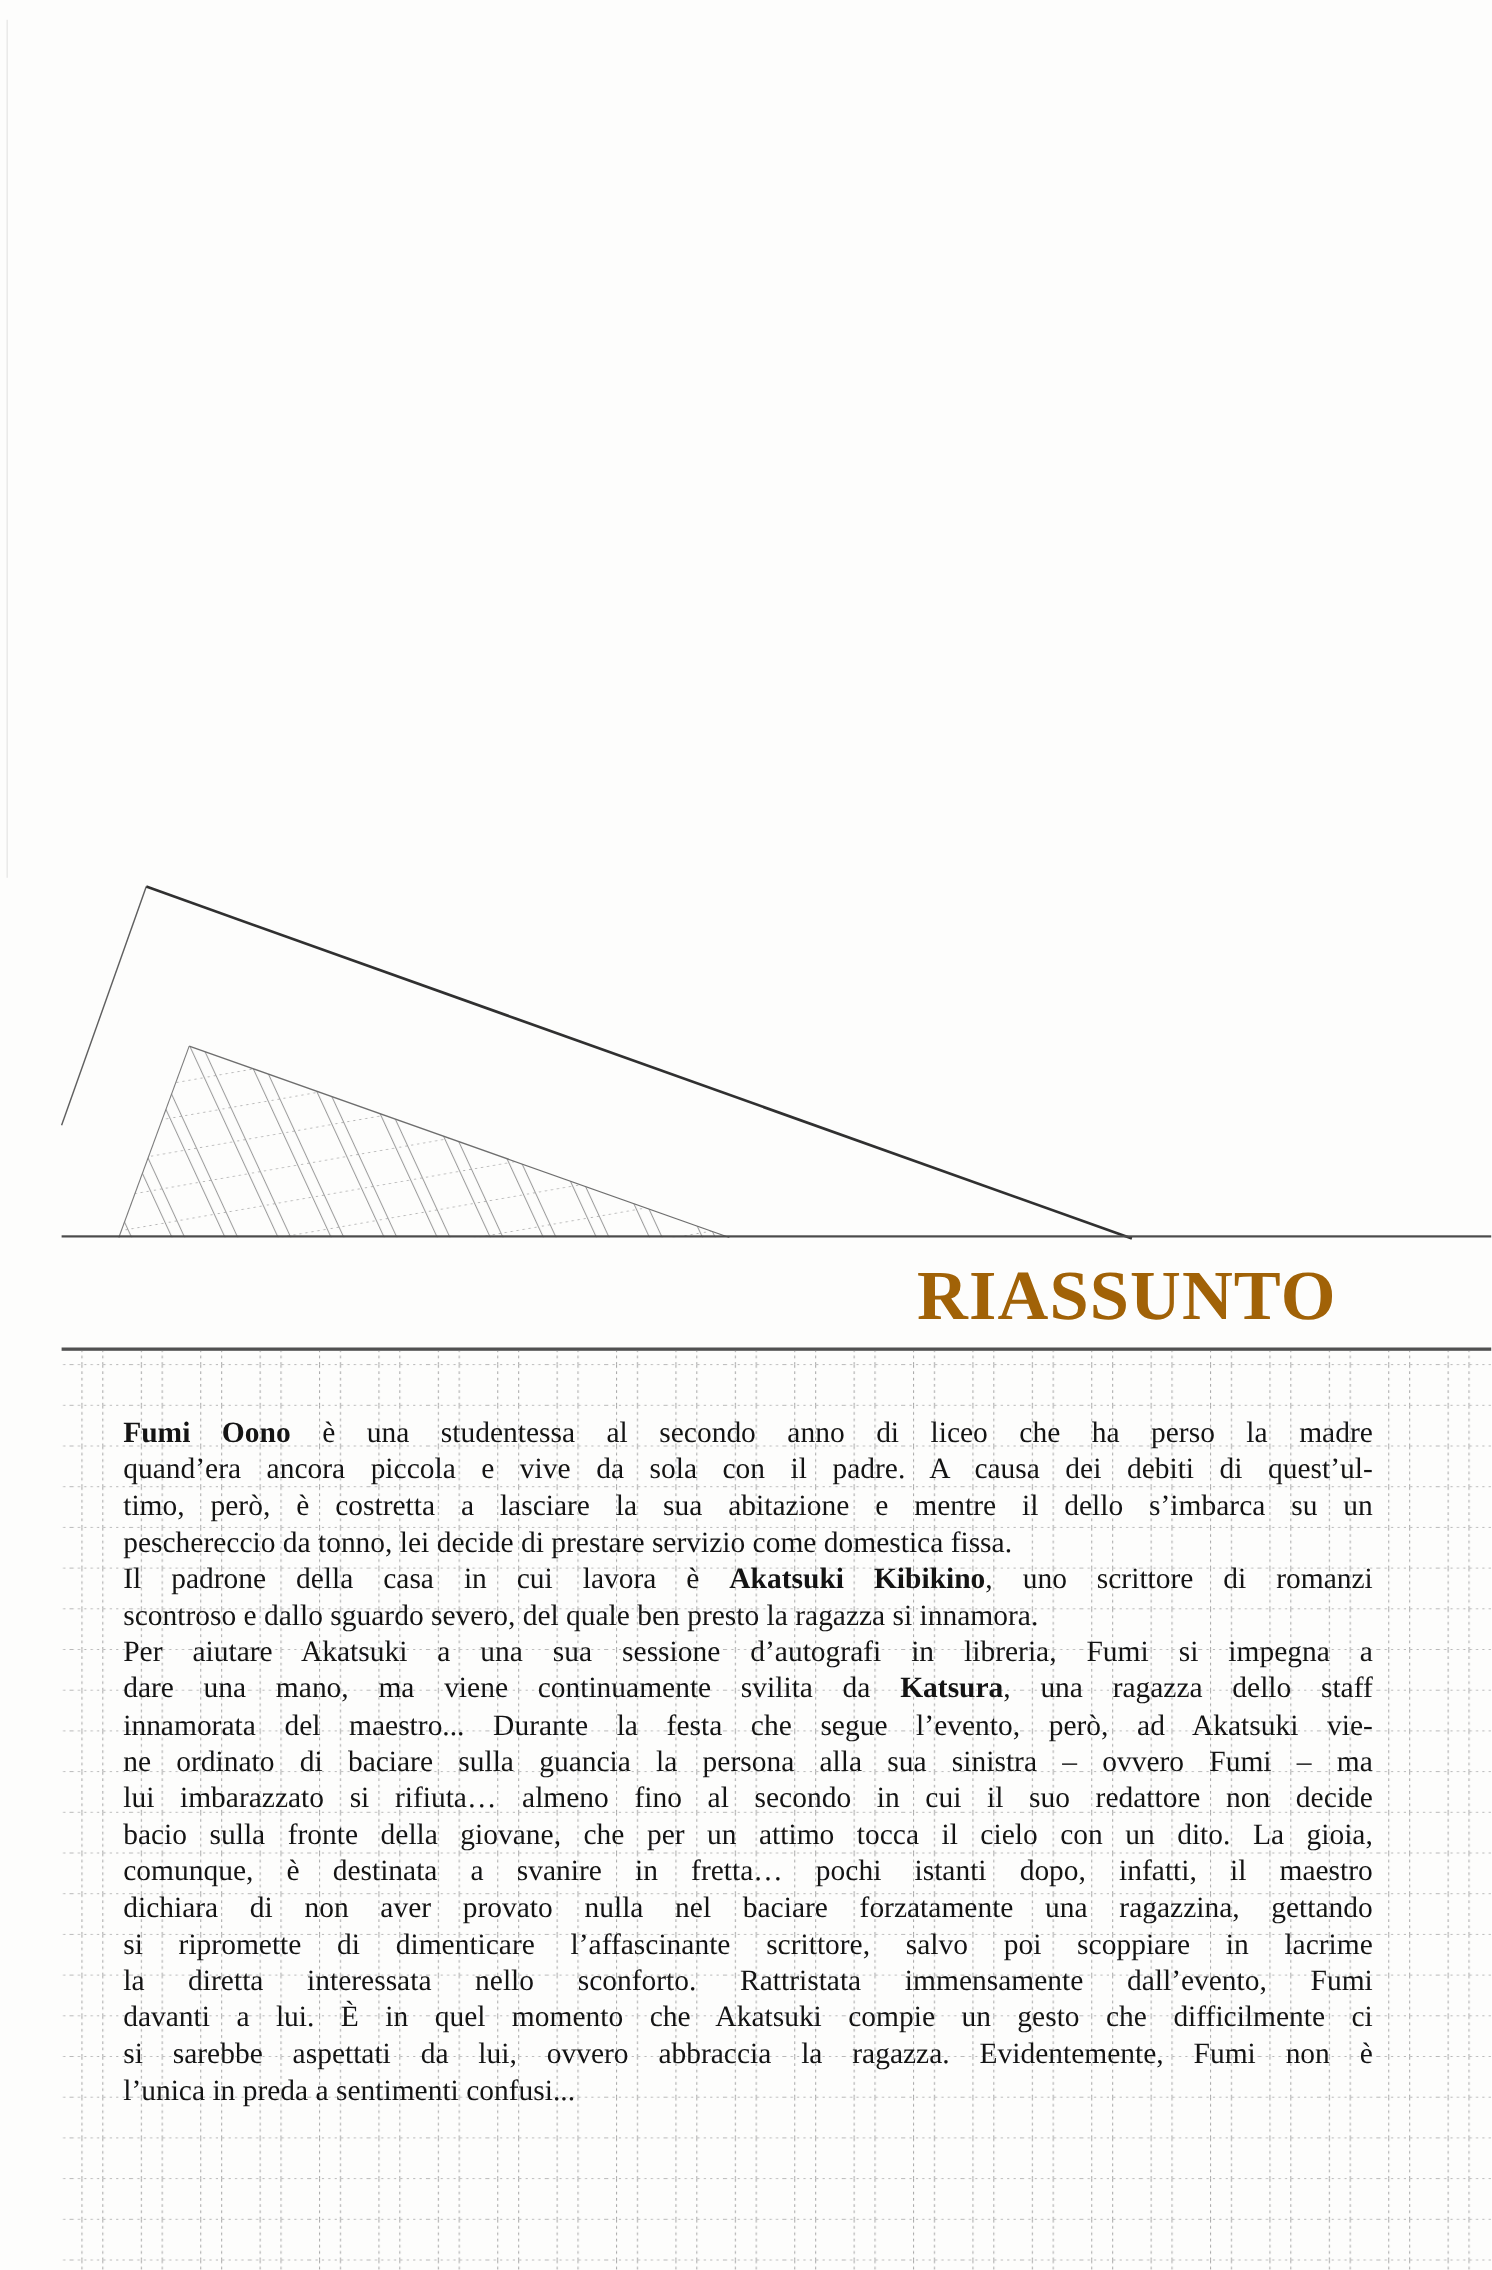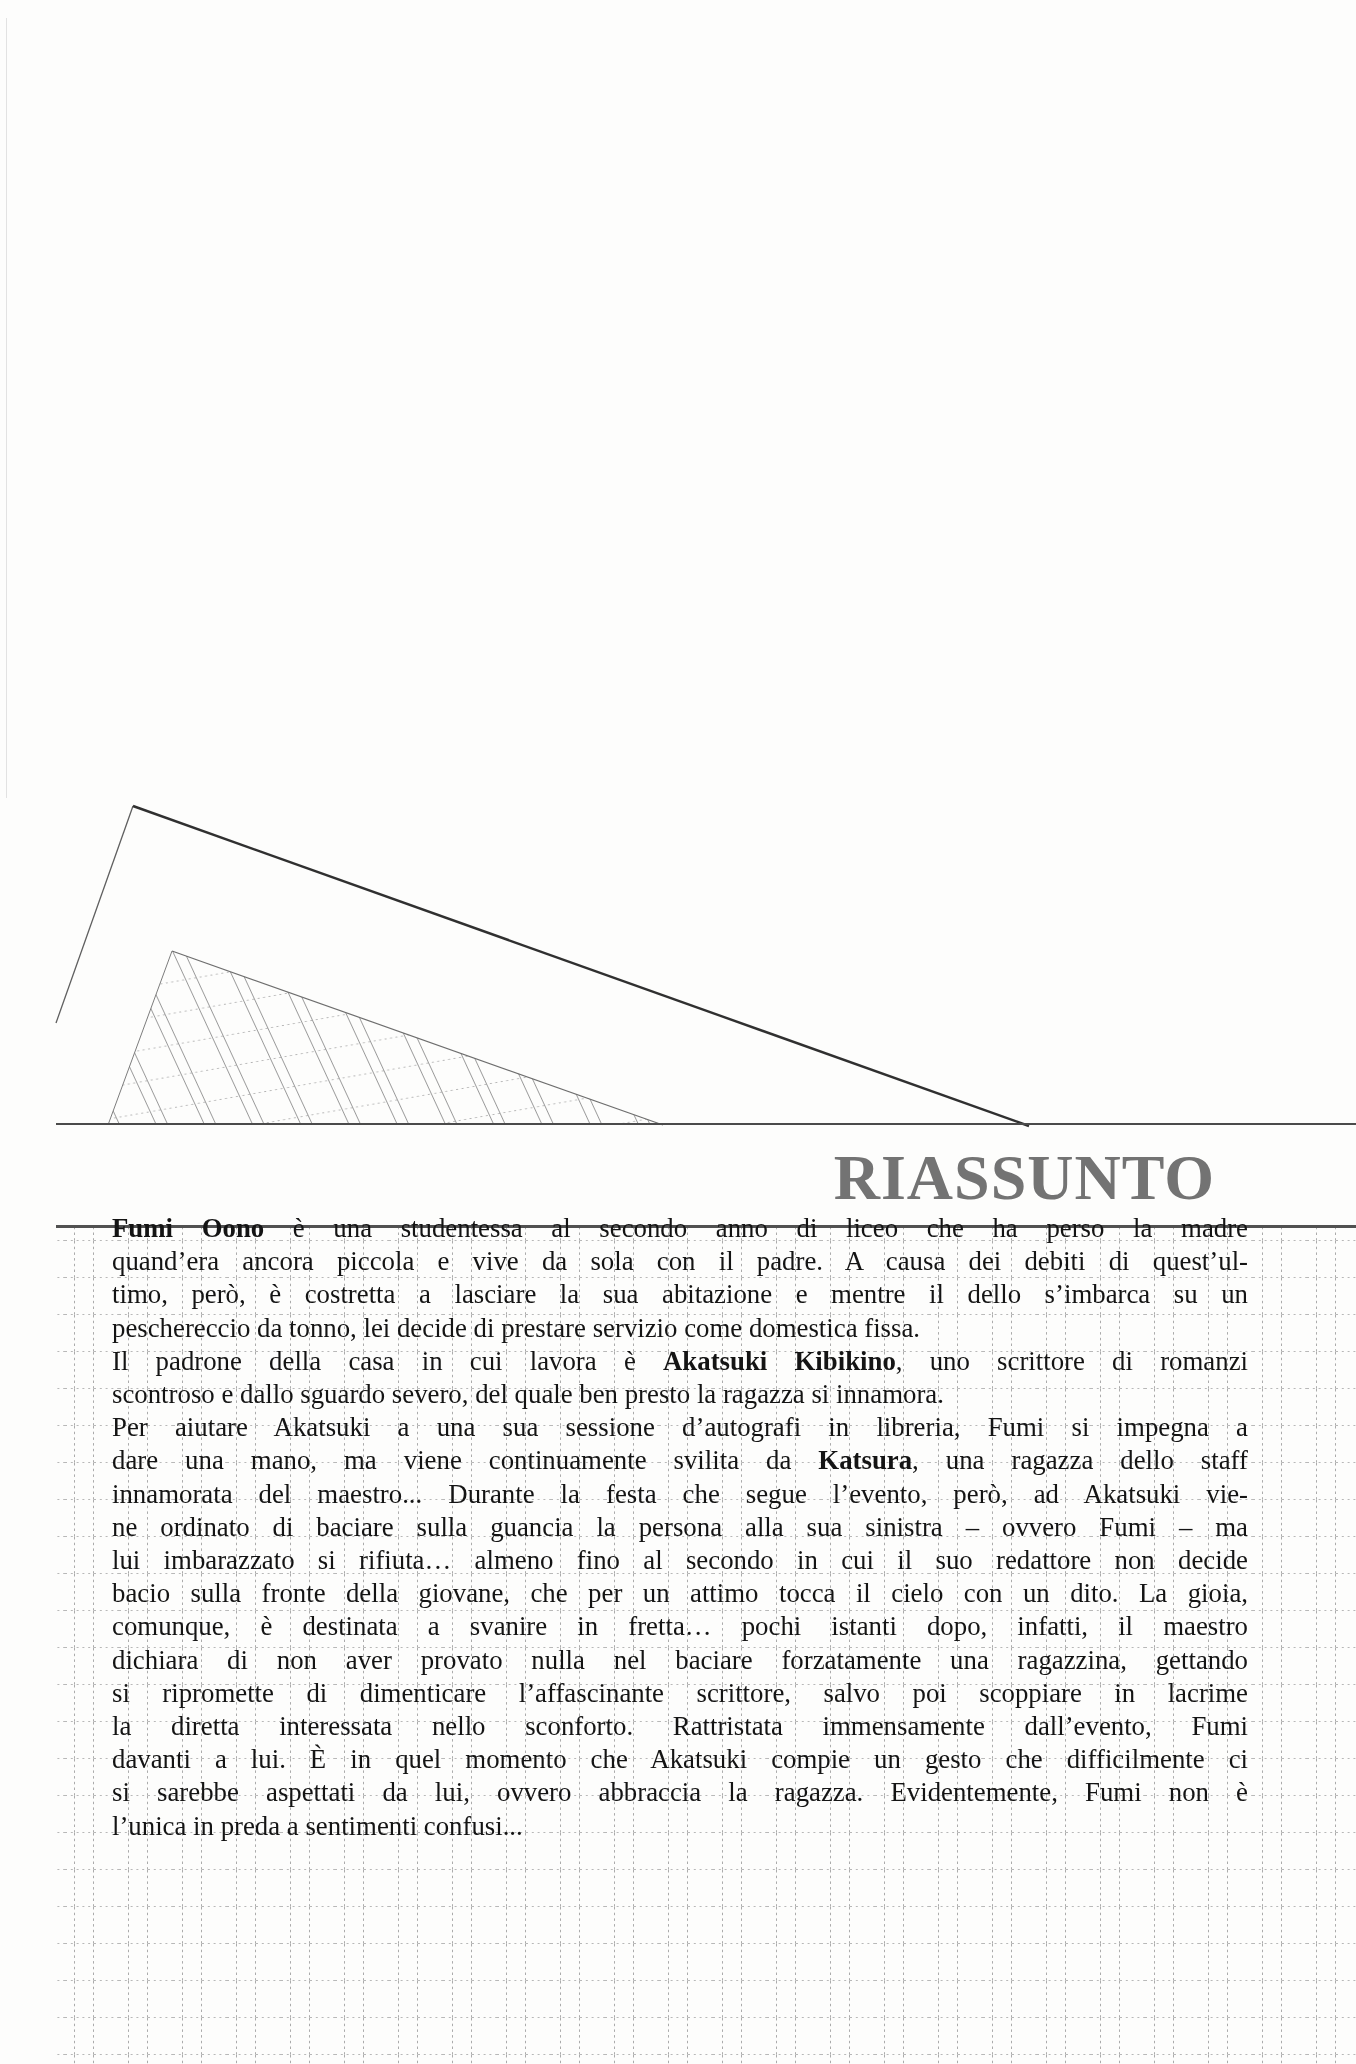--- a/index.html
+++ b/index.html
@@ -28,27 +28,27 @@
   .vdash{stroke:var(--grid); stroke-width:1; stroke-dasharray:2.5 3.2;}
   .hdash{stroke:#b8b8b8; stroke-width:1; stroke-dasharray:2 3.8;}
   
   .rule{position:absolute; left:56px; width:1300px; background:var(--rule);}
   .rule-top{top:1123px; height:2px;}
   .rule-bottom{top:1225px; height:3px; background:#515151;}
   
   .title{
     position:absolute; top:1146px; right:141px;
     font-size:64px; font-weight:700; line-height:1; letter-spacing:1px;
-    color:#737373; white-space:nowrap;
+    color:#a16207; white-space:nowrap;
   }
   
   .grid-bg{position:absolute; left:56px; top:1228px;}
   
   .summary{
-    position:absolute; left:112px; top:1212px; width:1136px;
+    position:absolute; left:112px; top:1286px; width:1136px;
     font-size:26.8px; line-height:33.2px; color:var(--ink);
   }
   .para{margin:0;}
   .tline{text-align:justify; text-align-last:justify; white-space:normal;}
   .tline.tlast{text-align-last:left;}
   .b{font-weight:bold;}
 </style>
 </head>
 <body>
 

